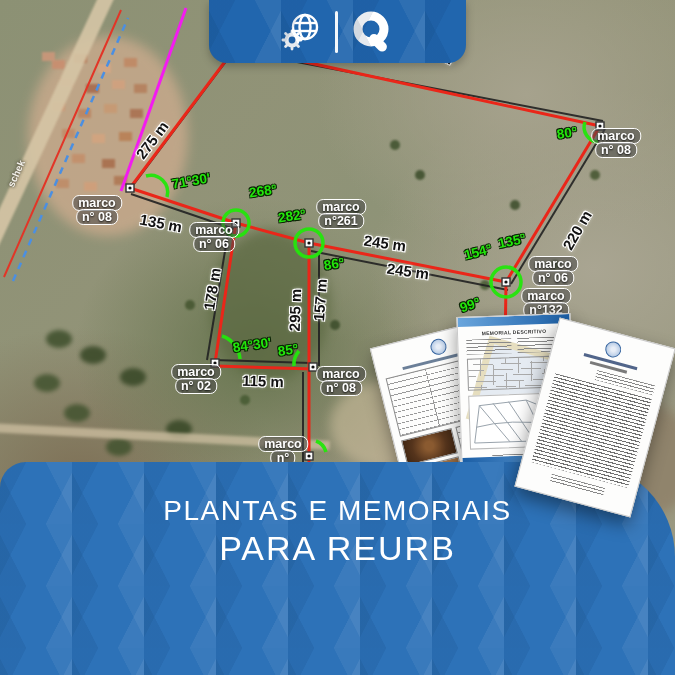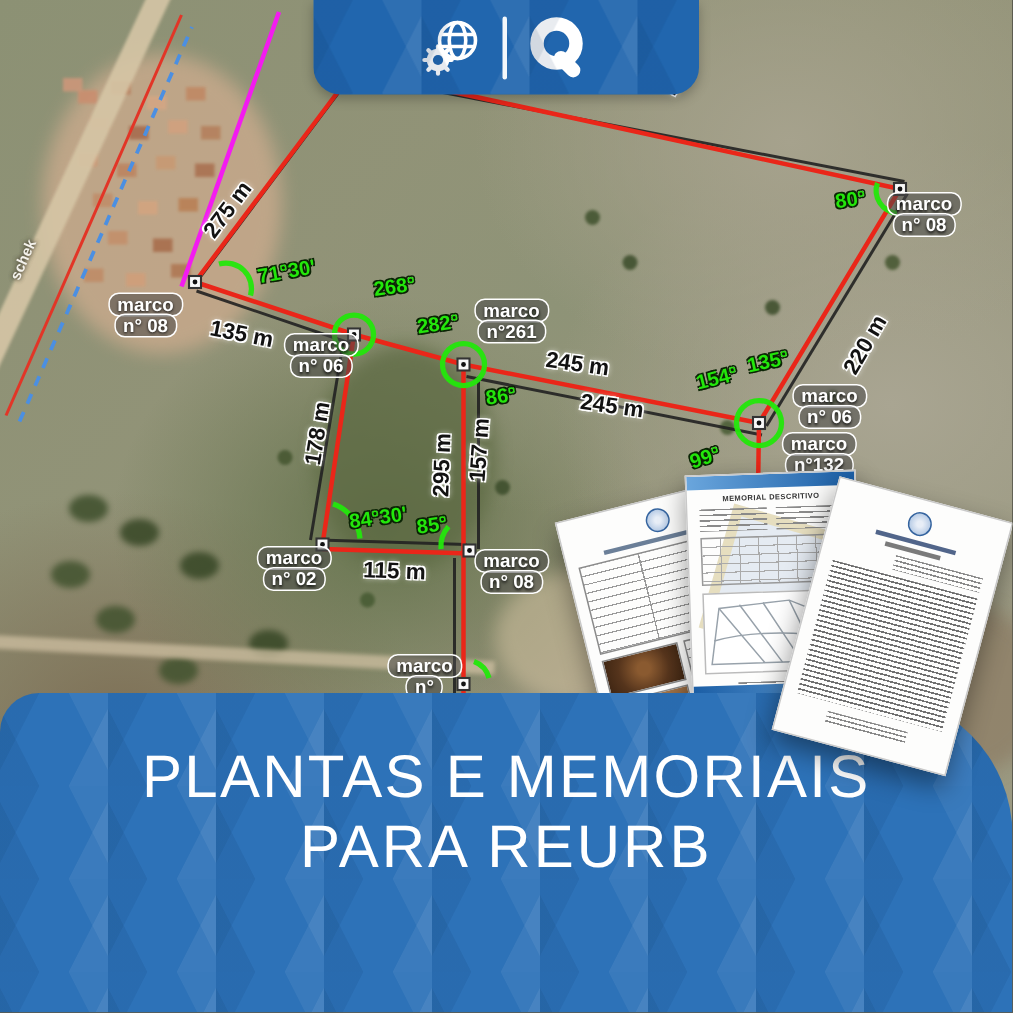--- a/index.html
+++ b/index.html
@@ -111,22 +111,22 @@
   .header-badge{position:absolute;left:209px;top:0;width:257px;height:63px;z-index:70;
     background:#2166ae;border-radius:0 0 18px 18px;display:flex;align-items:center;
     justify-content:center;gap:13px;box-shadow:0 3px 8px rgba(0,0,0,.25);}
   .logo-divider{width:2.5px;height:42px;background:#fff;opacity:.95;border-radius:2px;}
 
   
   .banner{position:absolute;left:0;top:462px;width:675px;height:213px;z-index:50;
     background:#2d72b8;border-radius:26px 95px 0 0;}
   .banner-text{position:relative;text-align:center;color:#fff;padding-top:34px;}
   .bt1{font-size:41px;font-weight:800;letter-spacing:.5px;line-height:1.05;}
-  .bt2{font-size:40px;font-weight:400;letter-spacing:1.5px;line-height:1.1;}
-  .bt3{font-size:40px;font-weight:400;letter-spacing:2px;line-height:1.25;}
+  .bt2{font-size:28px;font-weight:400;letter-spacing:1.5px;line-height:1.1;}
+  .bt3{font-size:34px;font-weight:400;letter-spacing:2px;line-height:1.25;}
 </style>
 </head>
 <body>
 
 <div class="stage">
 
   <div class="map">
     <div class="patch p-housebase"></div>
     <div class="patch p-darkfield"></div>
     <div class="patch p-sand"></div>

